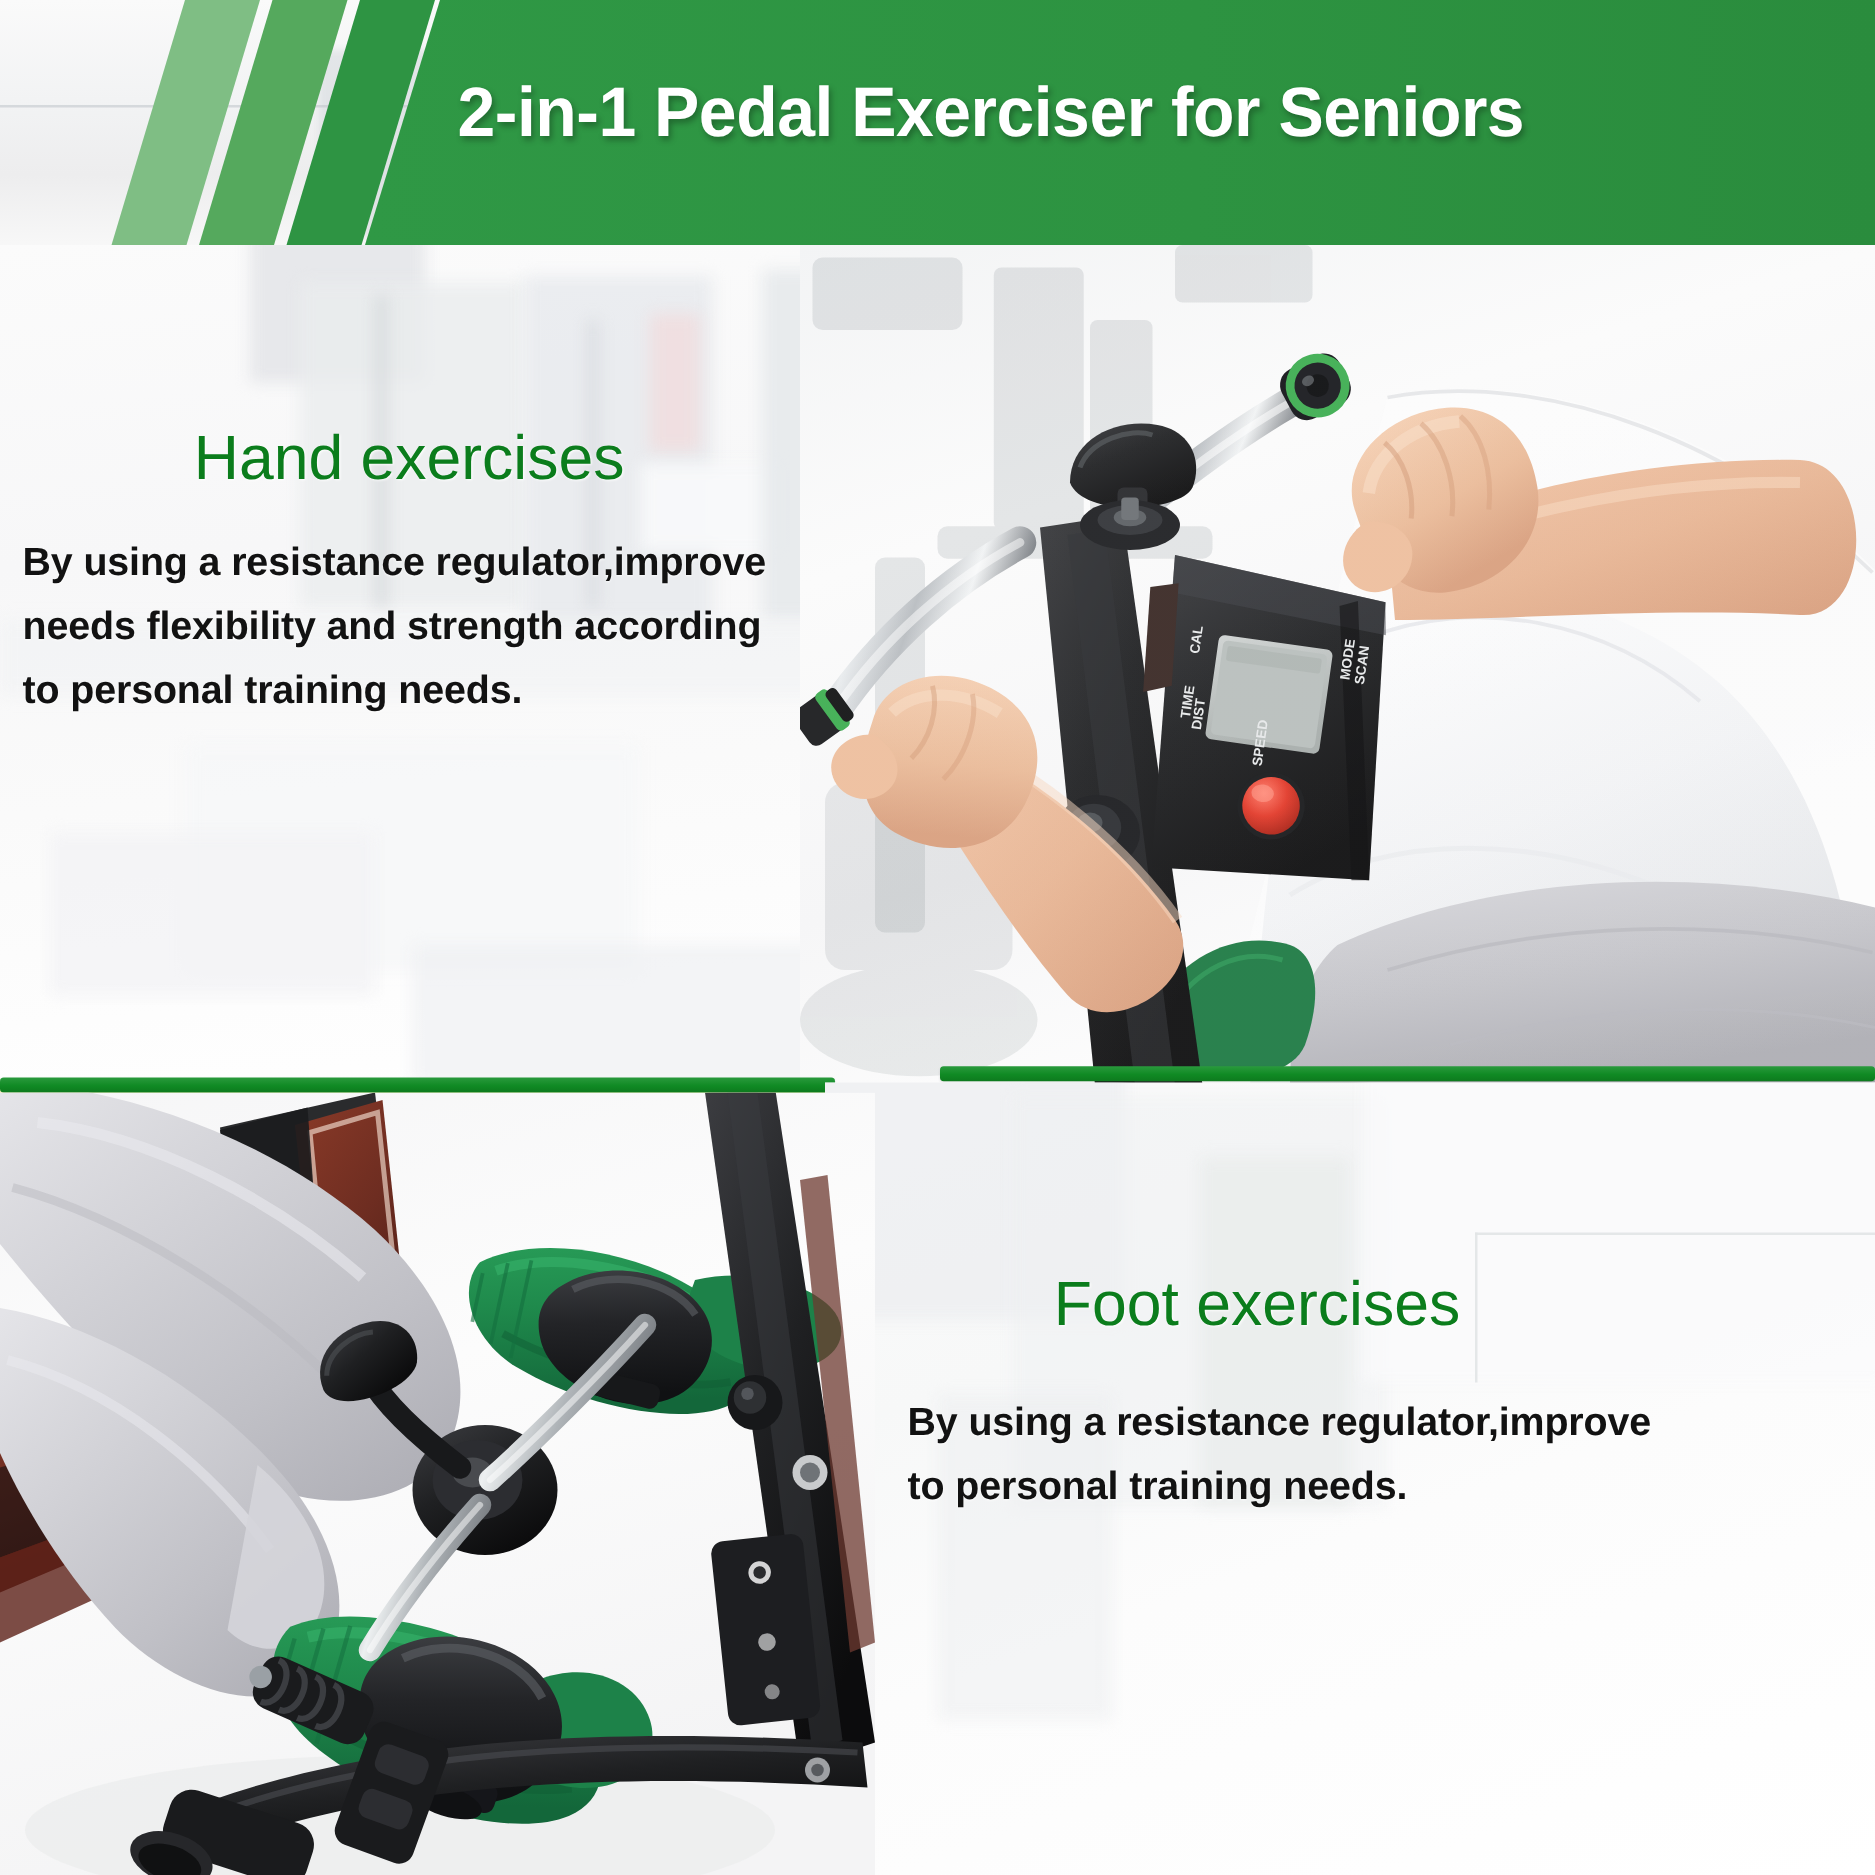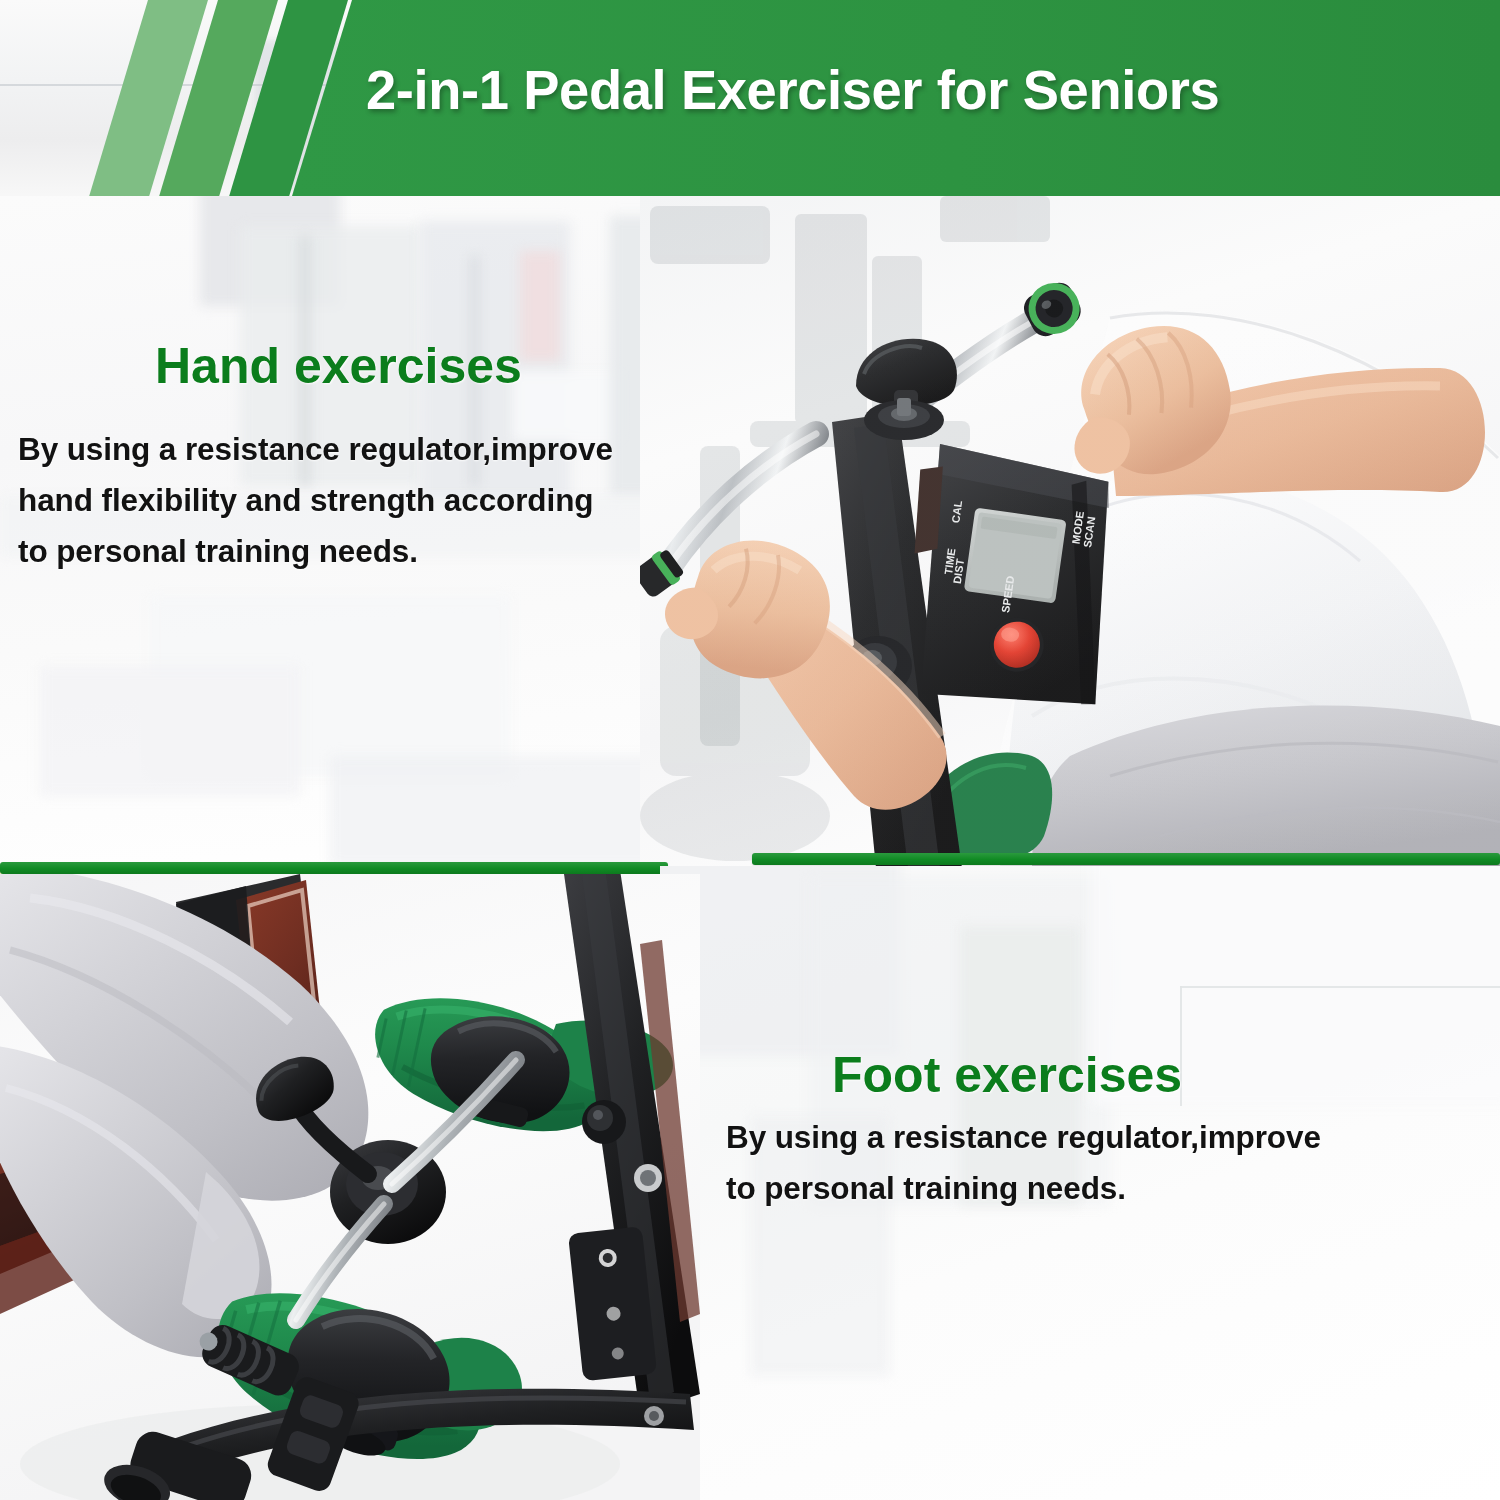--- a/index.html
+++ b/index.html
@@ -86,21 +86,21 @@
     width: 860px; height: 672px;
     overflow: hidden;
   }
   #top-photo svg { display:block; }
 
   .text-block { position: absolute; }
 
   .heading {
     color: #0b7d1c;
     font-size: 50px;
-    font-weight: 700;
+    font-weight: 400;
     line-height: 1;
     white-space: nowrap;
     text-shadow: 1px 1px 2px rgba(255,255,255,0.9);
   }
 
   .body-text {
     color: #121212;
     font-size: 31.5px;
     font-weight: 700;
     line-height: 1.62;
@@ -138,21 +138,21 @@
     width: 840px; height: 634px;
     overflow: hidden;
     background: linear-gradient(160deg,#fbfbfb 0%,#f7f8f8 30%,#fcfcfc 55%,#ffffff 100%);
   }
 
   #bottom-text-wrap {
     position: absolute;
     left: 660px; top: 866px;
     width: 840px; height: 634px;
   }
-  #foot-heading { left: 172px; top: 152px; margin-top: 32px; }
+  #foot-heading { left: 183px; top: 152px; }
   #foot-body    { left: 66px;  top: 246px; }
 
   
   .frame-line {
     position:absolute;
     background: rgba(225,228,230,.9);
   }
 </style>
 </head>
 <body>
@@ -385,21 +385,21 @@
         </g>
 
         <rect width="860" height="672" fill="url(#roomBG)" opacity="0.05"></rect>
       </svg>
     </div>
 
     <div class="text-block heading" id="hand-heading">Hand exercises</div>
 
     <div class="text-block body-text" id="hand-body">
       <span>By using a resistance regulator,improve</span>
-      <span>hand flexibility and strength according</span>
+      <span>needs flexibility and strength according</span>
       <span>to personal training needs.</span>
     </div>
   </div>
 
   <div class="divider" id="divider-left"></div>
   <div class="divider" id="divider-right"></div>
 
   <div id="bottom-right-bg">
     <div class="ghost" style="left:-10px;top:-20px;width:250px;height:210px;background:rgba(232,234,236,.55);"></div>
     <div class="ghost" style="left:150px;top:10px;width:300px;height:330px;background:rgba(238,240,242,.55);"></div>

